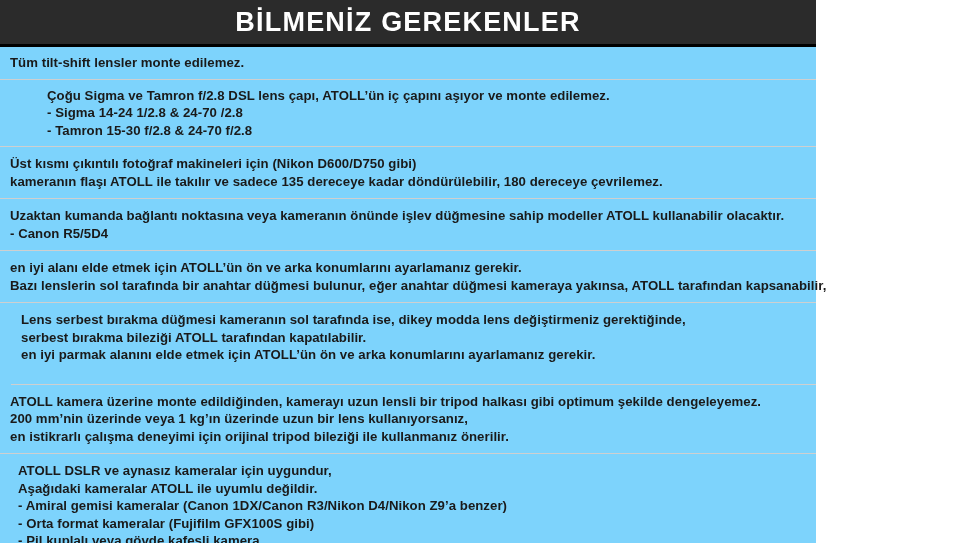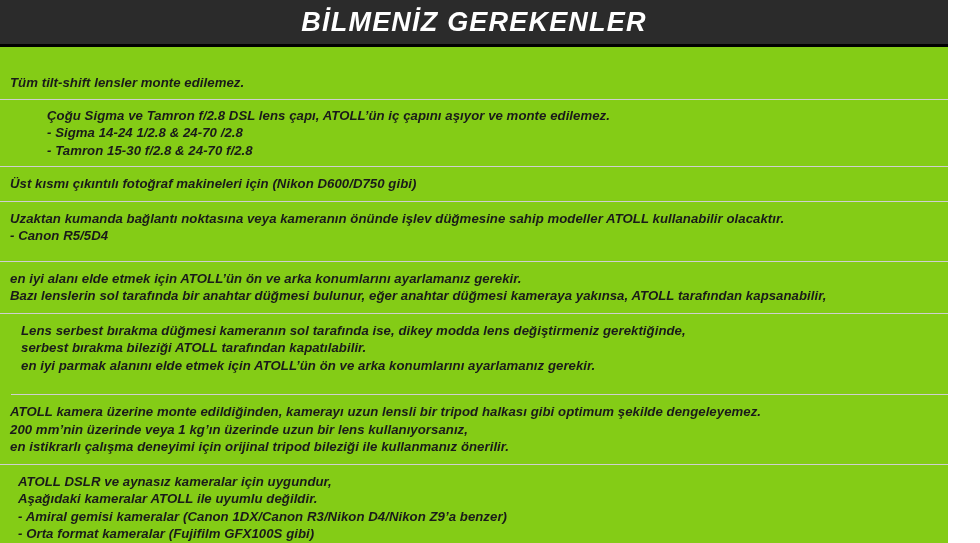--- a/index.html
+++ b/index.html
@@ -8,25 +8,24 @@
   }
   body {
     width: 980px;
     height: 543px;
     background: #ffffff;
     font-family: "Liberation Sans", sans-serif;
     overflow: hidden;
   }
   .page {
     position: relative;
-    width: 948px;
+    width: 816px;
     height: 543px;
-    background: #84cc16;
+    background: #7dd3fc;
     box-sizing: border-box;
-    font-style: italic;
   }
   .header-bar {
     background: #2b2b2b;
     color: #ffffff;
     height: 44px;
     display: flex;
     align-items: center;
     justify-content: center;
     border-bottom: 3px solid #000000;
   }
@@ -49,24 +48,24 @@
     margin-left: 8px;
   }
   .line {
     font-size: 13.2px;
     font-weight: bold;
     color: #1a1a1a;
     line-height: 17.5px;
     white-space: nowrap;
     letter-spacing: 0.05px;
   }
-  .sec-0 { padding-bottom: 7px; margin-top: 20px; }
+  .sec-0 { padding-bottom: 7px; }
   .sec-1 { padding-top: 7px; padding-bottom: 7px; padding-left: 47px; }
   .sec-2 { padding-top: 8px; padding-bottom: 8px; }
-  .sec-3 { padding-top: 8px; padding-bottom: 16px; }
+  .sec-3 { padding-top: 8px; padding-bottom: 8px; }
   .sec-4 { padding-top: 8px; padding-bottom: 8px; }
   .sec-5 { padding-top: 8px; padding-bottom: 20px; margin-left: 11px; }
   .sec-6 { padding-top: 8px; padding-bottom: 8px; }
   .sec-7 { padding-top: 8px; padding-bottom: 0px; }
 </style>
 </head>
 <body>
 
 <div class="page">
 
@@ -81,20 +80,21 @@
     </div>
 
     <div class="section sec-1">
       <div class="line">Çoğu Sigma ve Tamron f/2.8 DSL lens çapı, ATOLL’ün iç çapını aşıyor ve monte edilemez.</div>
       <div class="line">- Sigma 14-24 1/2.8 &amp; 24-70 /2.8</div>
       <div class="line">- Tamron 15-30 f/2.8 &amp; 24-70 f/2.8</div>
     </div>
 
     <div class="section sec-2">
       <div class="line">Üst kısmı çıkıntılı fotoğraf makineleri için (Nikon D600/D750 gibi)</div>
+      <div class="line">kameranın flaşı ATOLL ile takılır ve sadece 135 dereceye kadar döndürülebilir, 180 dereceye çevrilemez.</div>
     </div>
 
     <div class="section sec-3">
       <div class="line">Uzaktan kumanda bağlantı noktasına veya kameranın önünde işlev düğmesine sahip modeller ATOLL kullanabilir olacaktır.</div>
       <div class="line">- Canon R5/5D4</div>
     </div>
 
     <div class="section sec-4">
       <div class="line">en iyi alanı elde etmek için ATOLL’ün ön ve arka konumlarını ayarlamanız gerekir.</div>
       <div class="line">Bazı lenslerin sol tarafında bir anahtar düğmesi bulunur, eğer anahtar düğmesi kameraya yakınsa, ATOLL tarafından kapsanabilir,</div>

